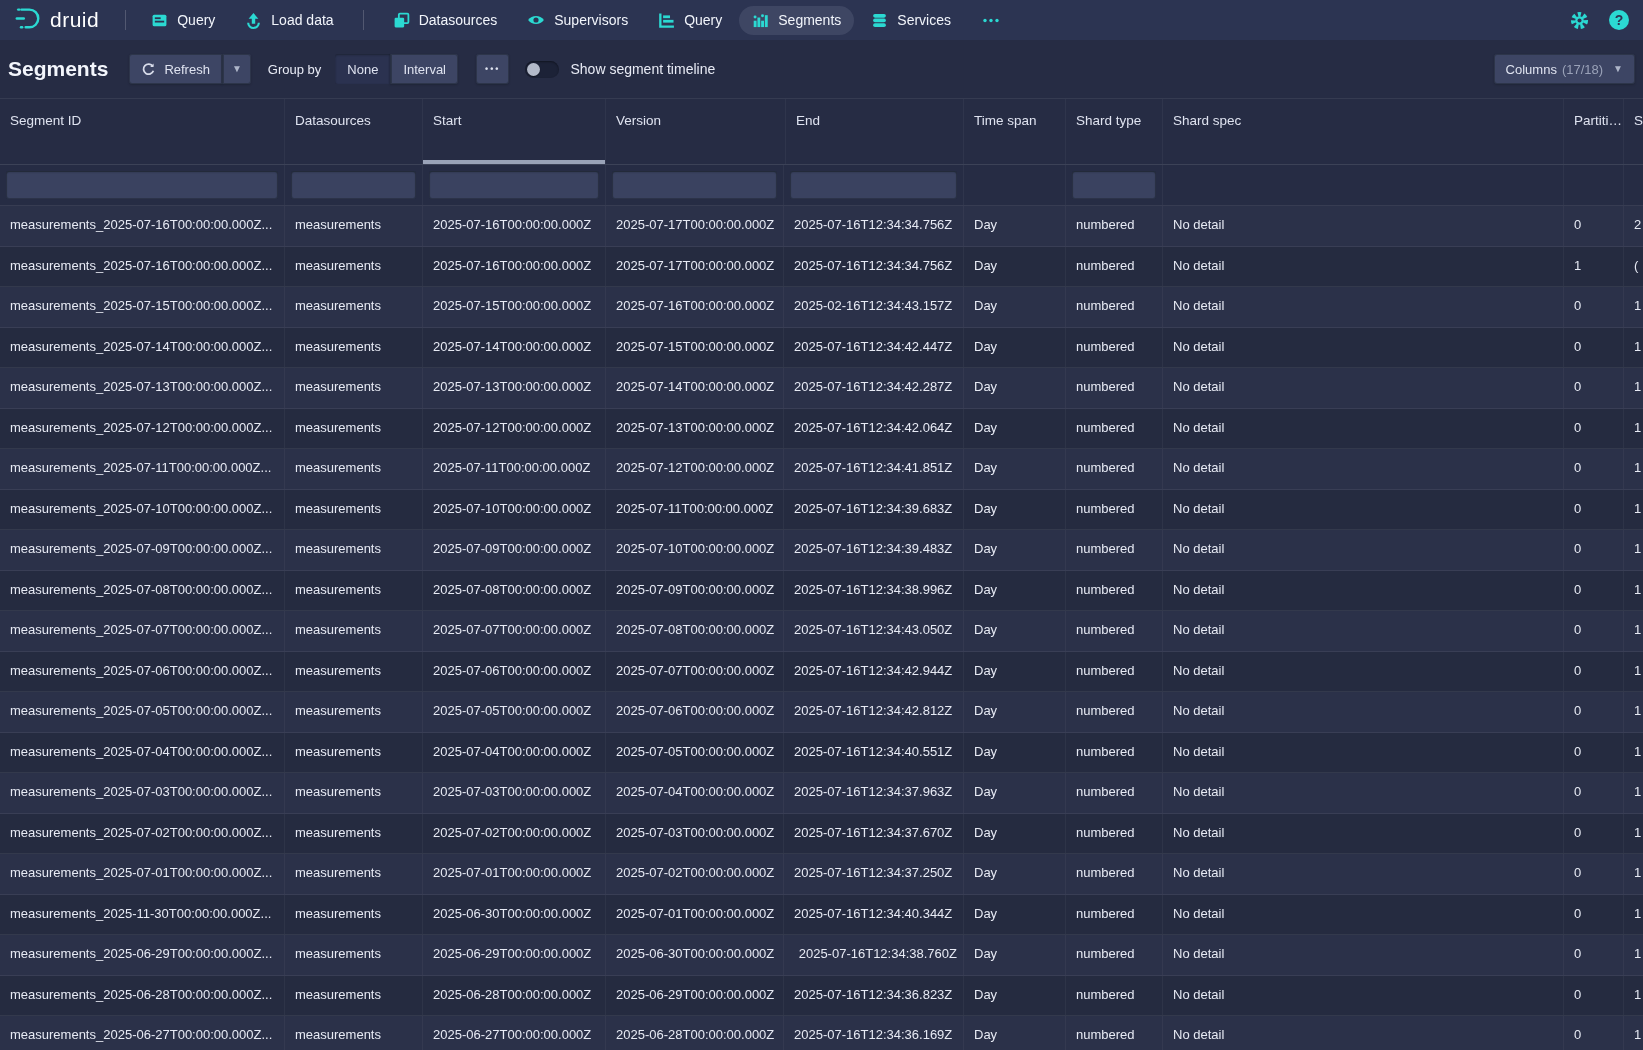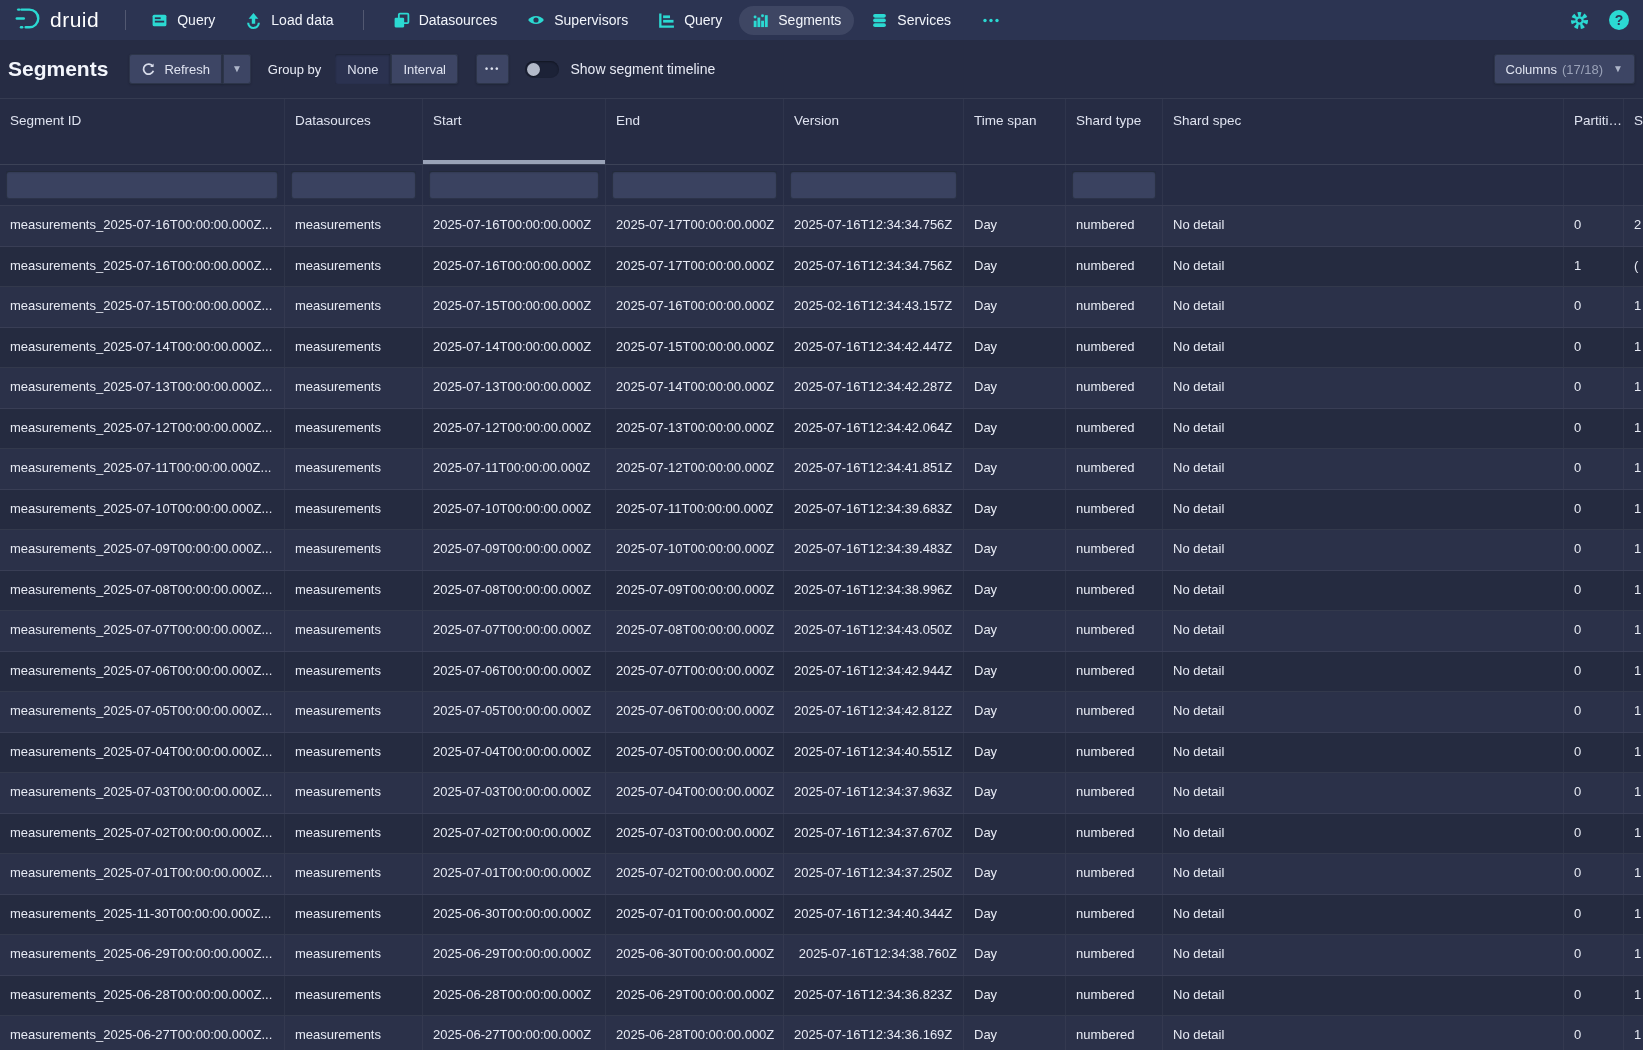--- a/index.html
+++ b/index.html
@@ -210,22 +210,22 @@
     <span class="muted" style="margin-left:5px;">(17/18)</span>
     <span class="caret" style="margin-left:10px;">▼</span>
   </button>
 </div>
 
 <div class="tablewrap">
   <div class="trow thead" id="thead">
       <div class="hcell" style="width: 285px;">Segment ID</div>
       <div class="hcell" style="width: 138px;">Datasources</div>
       <div class="hcell sorted" style="width: 183px;">Start</div>
+      <div class="hcell" style="width: 180px;">Version</div>
       <div class="hcell" style="width: 178px;">End</div>
-      <div class="hcell" style="width: 180px;">Version</div>
       <div class="hcell" style="width: 102px;">Time span</div>
       <div class="hcell" style="width: 97px;">Shard type</div>
       <div class="hcell" style="width: 401px;">Shard spec</div>
       <div class="hcell" style="width: 60px;">Partition</div>
       <div class="hcell" style="width: 90px;">Size</div>
     </div>
   <div class="trow frow" id="frow">
       <div class="fcell" style="width: 285px;">
         <input type="text" style="">
       </div>

